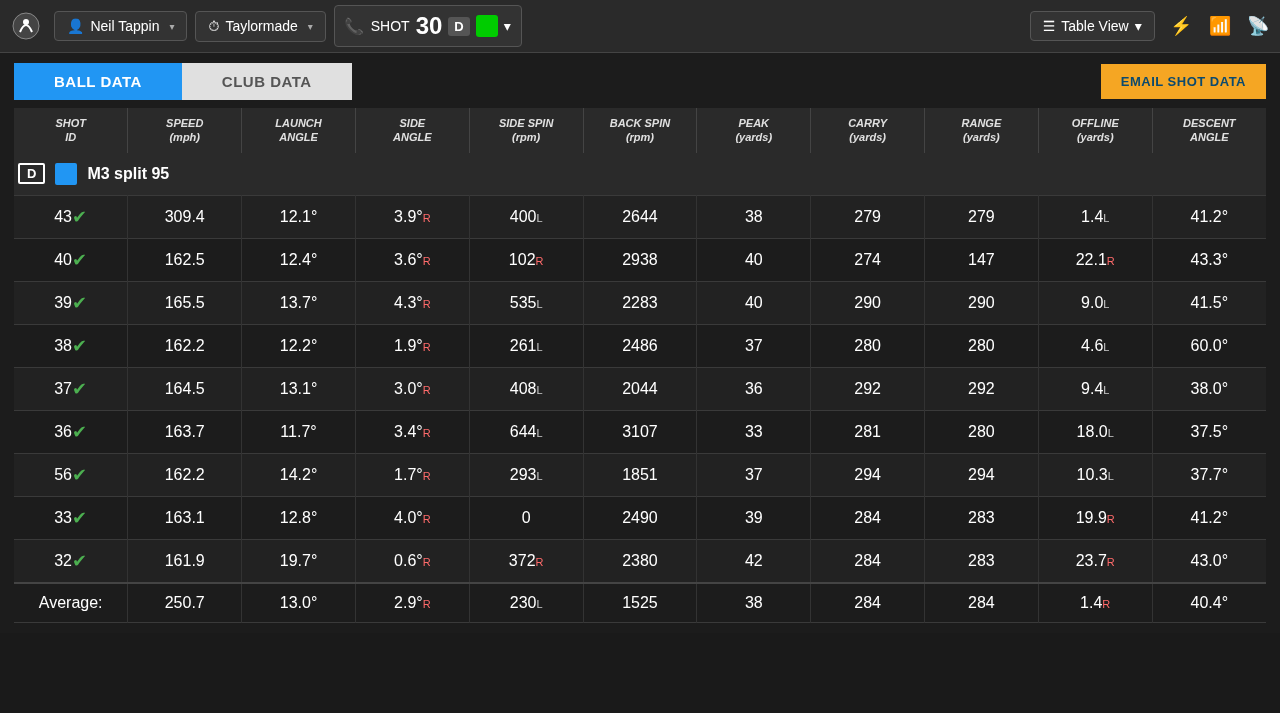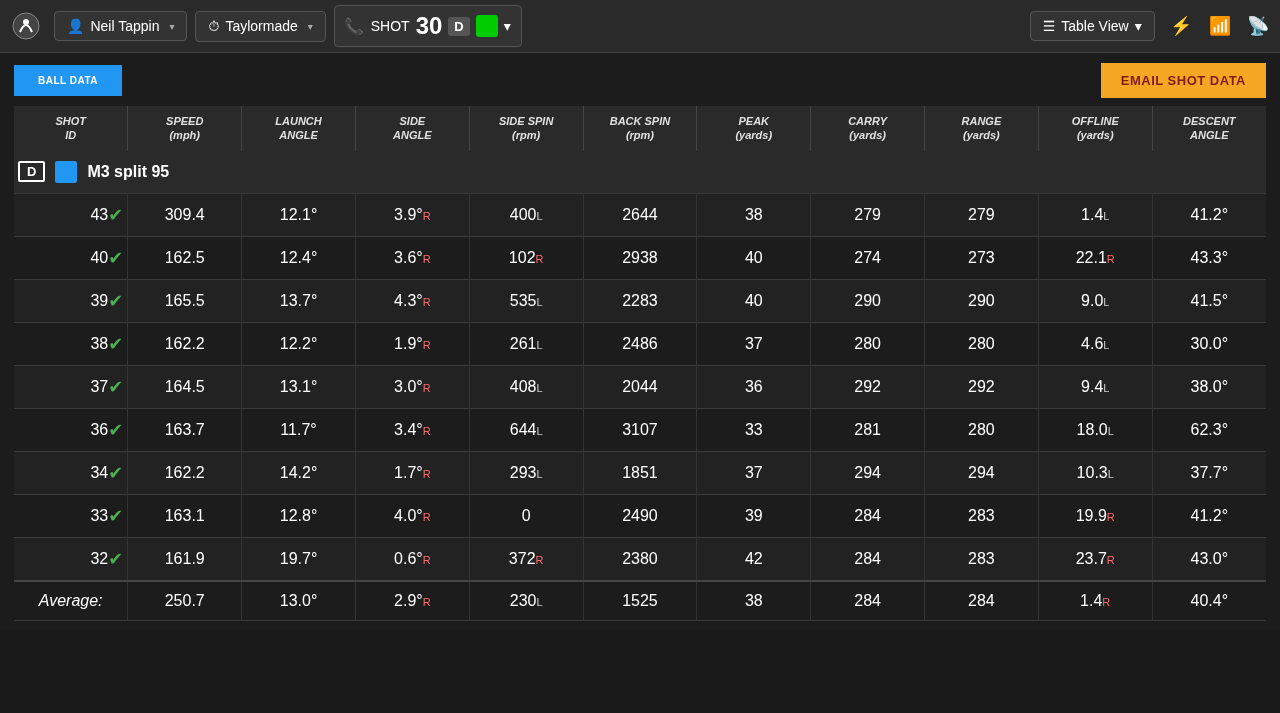--- a/index.html
+++ b/index.html
@@ -110,39 +110,39 @@
       padding: 10px 14px;
     }
 
     
     #tabs-row {
       display: flex;
       align-items: center;
       margin-bottom: 8px;
     }
     .tab-btn {
-      padding: 10px 24px;
-      font-size: 10px;
+      padding: 10px 40px;
+      font-size: 15px;
       font-weight: bold;
       cursor: pointer;
       border: none;
       letter-spacing: 0.5px;
     }
     .tab-btn.active {
       background: #2196f3;
       color: #fff;
     }
     .tab-btn.inactive {
       background: #e0e0e0;
       color: #555;
     }
     .tab-spacer { flex: 1; }
     .email-btn {
       background: #f5a623;
-      color: #7f1d1d;
+      color: #0c4a6e;
       border: none;
       padding: 10px 20px;
       font-size: 13px;
       font-weight: bold;
       cursor: pointer;
       letter-spacing: 0.5px;
     }
 
     
     #data-table {
@@ -206,40 +206,39 @@
       padding: 10px 4px;
       font-size: 16px;
       color: #fff;
       border-right: 1px solid #333;
     }
     #data-table tbody td:last-child { border-right: none; }
 
     .shot-id-cell {
       display: flex;
       align-items: center;
-      justify-content: flex-end;
+      justify-content: center;
     }
     .check-icon {
       color: #4caf50;
       font-size: 18px;
     }
     .shot-num {
       font-size: 16px;
       font-weight: normal;
     }
 
     .avg-row td {
       background: #1c1c1c !important;
       color: #ccc;
       font-size: 15px;
       border-top: 2px solid #444;
     }
     .avg-label {
       text-align: center;
-      font-style: italic;
       color: #aaa;
       padding-right: 8px;
     }
 
     .sub-r { font-size: 11px; vertical-align: baseline; color: #ff6b6b; }
     .sub-l { font-size: 11px; vertical-align: baseline; color: #ccc; }
   </style>
 </head>
 <body>
 
@@ -286,20 +285,21 @@
     <span class="nav-right-icon">⚡</span>
     <span class="nav-right-icon">📶</span>
     <span class="nav-right-icon">📡</span>
   </div>
 </div>
 
 <div id="content">
 
   <div id="tabs-row">
     <button class="tab-btn active">BALL DATA</button>
+    <button class="tab-btn inactive">CLUB DATA</button>
     <div class="tab-spacer"></div>
     <button class="email-btn">EMAIL SHOT DATA</button>
   </div>
 
   <table id="data-table">
     <thead>
       <tr>
         <th>SHOT<br>ID</th>
         <th>SPEED<br>(mph)</th>
         <th>LAUNCH<br>ANGLE</th>
@@ -349,21 +349,21 @@
         <span class="check-icon">✔</span>
       </div>
     </td>
     <td>162.5</td>
     <td>12.4°</td>
     <td><span>3.6°<span class="sub-r">R</span></span></td>
     <td><span>102<span class="sub-r">R</span></span></td>
     <td>2938</td>
     <td>40</td>
     <td>274</td>
-    <td>273</td>
+    <td>147</td>
     <td><span>22.1<span class="sub-r">R</span></span></td>
     <td>43.3°</td>
   </tr>
         <tr>
     <td>
       <div class="shot-id-cell">
         <span class="shot-num">39</span>
         <span class="check-icon">✔</span>
       </div>
     </td>
@@ -387,21 +387,21 @@
     </td>
     <td>162.2</td>
     <td>12.2°</td>
     <td><span>1.9°<span class="sub-r">R</span></span></td>
     <td><span>261<span class="sub-l">L</span></span></td>
     <td>2486</td>
     <td>37</td>
     <td>280</td>
     <td>280</td>
     <td><span>4.6<span class="sub-l">L</span></span></td>
-    <td>30.0°</td>
+    <td>60.0°</td>
   </tr>
         <tr>
     <td>
       <div class="shot-id-cell">
         <span class="shot-num">37</span>
         <span class="check-icon">✔</span>
       </div>
     </td>
     <td>164.5</td>
     <td>13.1°</td>
@@ -423,26 +423,26 @@
     </td>
     <td>163.7</td>
     <td>11.7°</td>
     <td><span>3.4°<span class="sub-r">R</span></span></td>
     <td><span>644<span class="sub-l">L</span></span></td>
     <td>3107</td>
     <td>33</td>
     <td>281</td>
     <td>280</td>
     <td><span>18.0<span class="sub-l">L</span></span></td>
-    <td>62.3°</td>
-  </tr>
-        <tr>
-    <td>
-      <div class="shot-id-cell">
-        <span class="shot-num">34</span>
+    <td>37.5°</td>
+  </tr>
+        <tr>
+    <td>
+      <div class="shot-id-cell">
+        <span class="shot-num">56</span>
         <span class="check-icon">✔</span>
       </div>
     </td>
     <td>162.2</td>
     <td>14.2°</td>
     <td><span>1.7°<span class="sub-r">R</span></span></td>
     <td><span>293<span class="sub-l">L</span></span></td>
     <td>1851</td>
     <td>37</td>
     <td>294</td>

